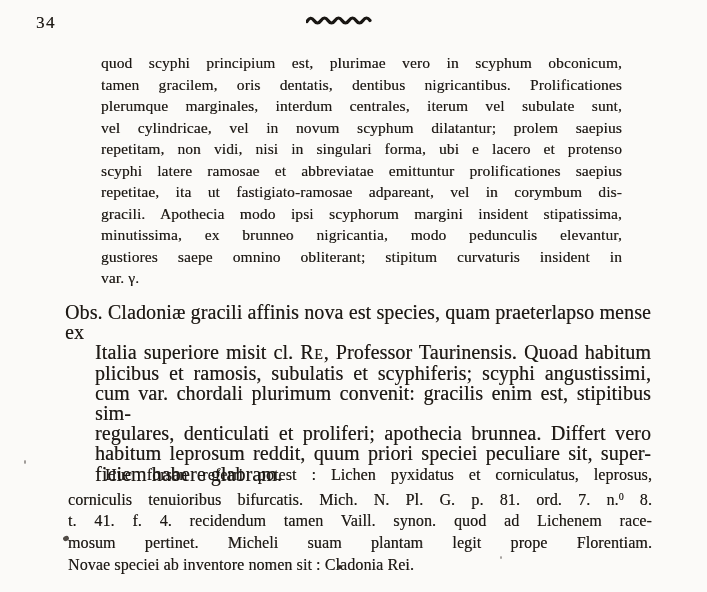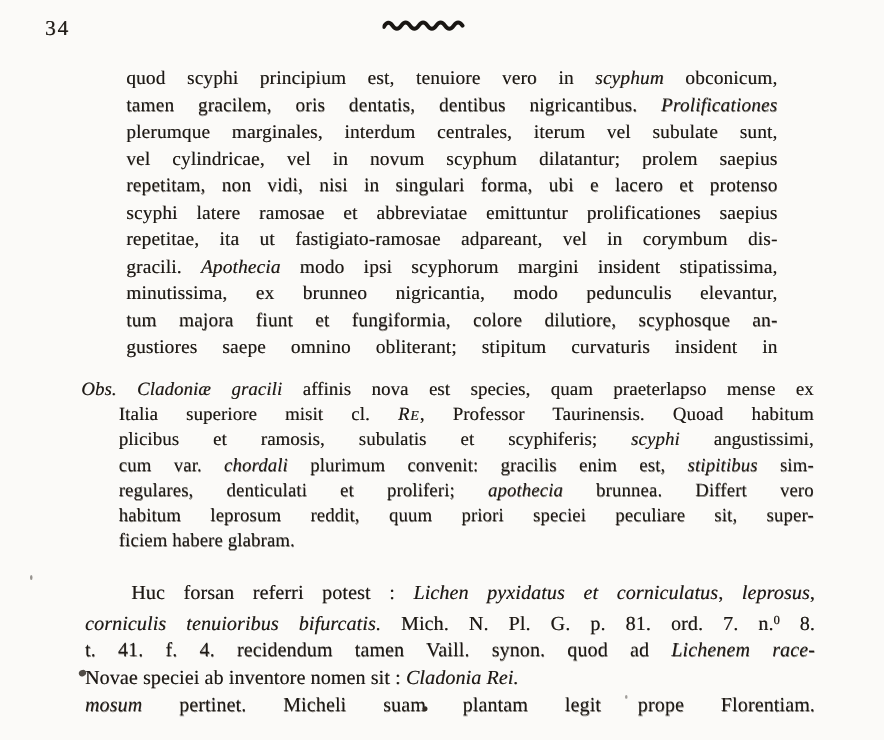--- a/index.html
+++ b/index.html
@@ -22,33 +22,33 @@
   .para { position:absolute; }
   .para .line { text-align:justify; text-align-last:justify; }
   .para .line.end { text-align-last:left; }
 
   .para-main {
     left:101px; top:52px; width:521px;
     font-size:15.4px; line-height:21.5px; letter-spacing:0.15px;
   }
   .para-obs {
     left:65px; top:302px; width:586px;
-    font-size:15px; line-height:20.2px; letter-spacing:0.1px;
+    font-size:20px; line-height:20.2px; letter-spacing:0.1px;
   }
   .para-obs .line { padding-left:30px; }
   .para-obs .line.first { padding-left:0; }
 
   .para-huc {
     left:68px; top:464px; width:584px;
     font-size:16px; line-height:21.7px; letter-spacing:0.1px;
   }
   .para-huc .line.first { padding-left:37px; }
 
-  .em  { font-style:italic; }
-  .sc  { font-variant:small-caps; letter-spacing:0.8px;font-style:italic; }
+  .em  { }
+  .sc  { font-variant:small-caps; letter-spacing:0.8px; }
   .sup { font-size:0.62em; vertical-align:0.5em; letter-spacing:0; }
 
   .speck { position:absolute; background:#332d27; border-radius:50%; }
   .speck.s1 { left:338px; top:565px; width:4px; height:4px; }
   .speck.s2 { left:63px;  top:536px; width:6px; height:5px; transform:rotate(-25deg); opacity:.85; }
   .speck.s3 { left:24px;  top:460px; width:2px; height:4px; opacity:.5; }
   .speck.s4 { left:500px; top:556px; width:2px; height:3px; opacity:.45; }
 </style>
 </head>
 <body>
@@ -57,49 +57,49 @@
 
   <div class="page-number">34</div>
 
   <div class="ornament">
     <svg width="66" height="13" viewBox="0 0 66 13" aria-hidden="true">
       <path d="M1 7.5 Q4.5 1.5 8 6.5 T15 6.5 T22 6.5 T29 6.5 T36 6.5 T43 6.5 T50 6.5 T57 6.5 T64 6.5" fill="none" stroke="#191613" stroke-width="3.2" stroke-linecap="round"></path>
     </svg>
   </div>
 
   <section class="para para-main">
-      <div class="line first"><span>quod scyphi principium est, tenuiore vero in </span><span class="em">scyphum</span><span> obconicum,</span></div>
+      <div class="line first"><span>quod scyphi principium est, plurimae vero in </span><span class="em">scyphum</span><span> obconicum,</span></div>
       <div class="line"><span>tamen gracilem, oris dentatis, dentibus nigricantibus. </span><span class="em">Prolificationes</span></div>
       <div class="line"><span>plerumque marginales, interdum centrales, iterum vel subulate sunt,</span></div>
       <div class="line"><span>vel cylindricae, vel in novum scyphum dilatantur; prolem saepius</span></div>
       <div class="line"><span>repetitam, non vidi, nisi in singulari forma, ubi e lacero et protenso</span></div>
       <div class="line"><span>scyphi latere ramosae et abbreviatae emittuntur prolificationes saepius</span></div>
       <div class="line"><span>repetitae, ita ut fastigiato-ramosae adpareant, vel in corymbum dis-</span></div>
       <div class="line"><span>gracili. </span><span class="em">Apothecia</span><span> modo ipsi scyphorum margini insident stipatissima,</span></div>
       <div class="line"><span>minutissima, ex brunneo nigricantia, modo pedunculis elevantur,</span></div>
-      <div class="line"><span>tum majora fiunt et fungiformia, colore dilutiore, scyphosque an-</span></div>
       <div class="line"><span>gustiores saepe omnino obliterant; stipitum curvaturis insident in</span></div>
+      <div class="line end"><span>var. </span><span class="em">γ.</span></div>
     </section>
 
   <section class="para para-obs">
       <div class="line first"><span class="em">Obs.</span><span> </span><span class="em">Cladoniæ gracili</span><span> affinis nova est species, quam praeterlapso mense ex</span></div>
       <div class="line"><span>Italia superiore misit cl. </span><span class="sc">Re</span><span>, Professor Taurinensis. Quoad habitum</span></div>
       <div class="line"><span>plicibus et ramosis, subulatis et scyphiferis; </span><span class="em">scyphi</span><span> angustissimi,</span></div>
       <div class="line"><span>cum var. </span><span class="em">chordali</span><span> plurimum convenit: gracilis enim est, </span><span class="em">stipitibus</span><span> sim-</span></div>
       <div class="line"><span>regulares, denticulati et proliferi; </span><span class="em">apothecia</span><span> brunnea. Differt vero</span></div>
       <div class="line"><span>habitum leprosum reddit, quum priori speciei peculiare sit, super-</span></div>
       <div class="line end"><span>ficiem habere glabram.</span></div>
     </section>
 
   <section class="para para-huc">
       <div class="line first"><span>Huc forsan referri potest : </span><span class="em">Lichen pyxidatus et corniculatus</span><span>, </span><span class="em">leprosus</span><span>,</span></div>
       <div class="line"><span class="em">corniculis tenuioribus bifurcatis.</span><span> Mich. N. Pl. G. p. 81. ord. 7. n.</span><span class="sup">0</span><span> 8.</span></div>
       <div class="line"><span>t. 41. f. 4. recidendum tamen Vaill. synon. quod ad </span><span class="em">Lichenem race-</span></div>
+      <div class="line"><span class="em">mosum</span><span> pertinet. Micheli suam plantam legit prope Florentiam.</span></div>
       <div class="line end"><span>Novae speciei ab inventore nomen sit : </span><span class="em">Cladonia Rei.</span></div>
-      <div class="line"><span class="em">mosum</span><span> pertinet. Micheli suam plantam legit prope Florentiam.</span></div>
     </section>
 
   <div class="speck s1"></div>
   <div class="speck s2"></div>
   <div class="speck s3"></div>
   <div class="speck s4"></div>
 
 </div>
 
 </body></html>

